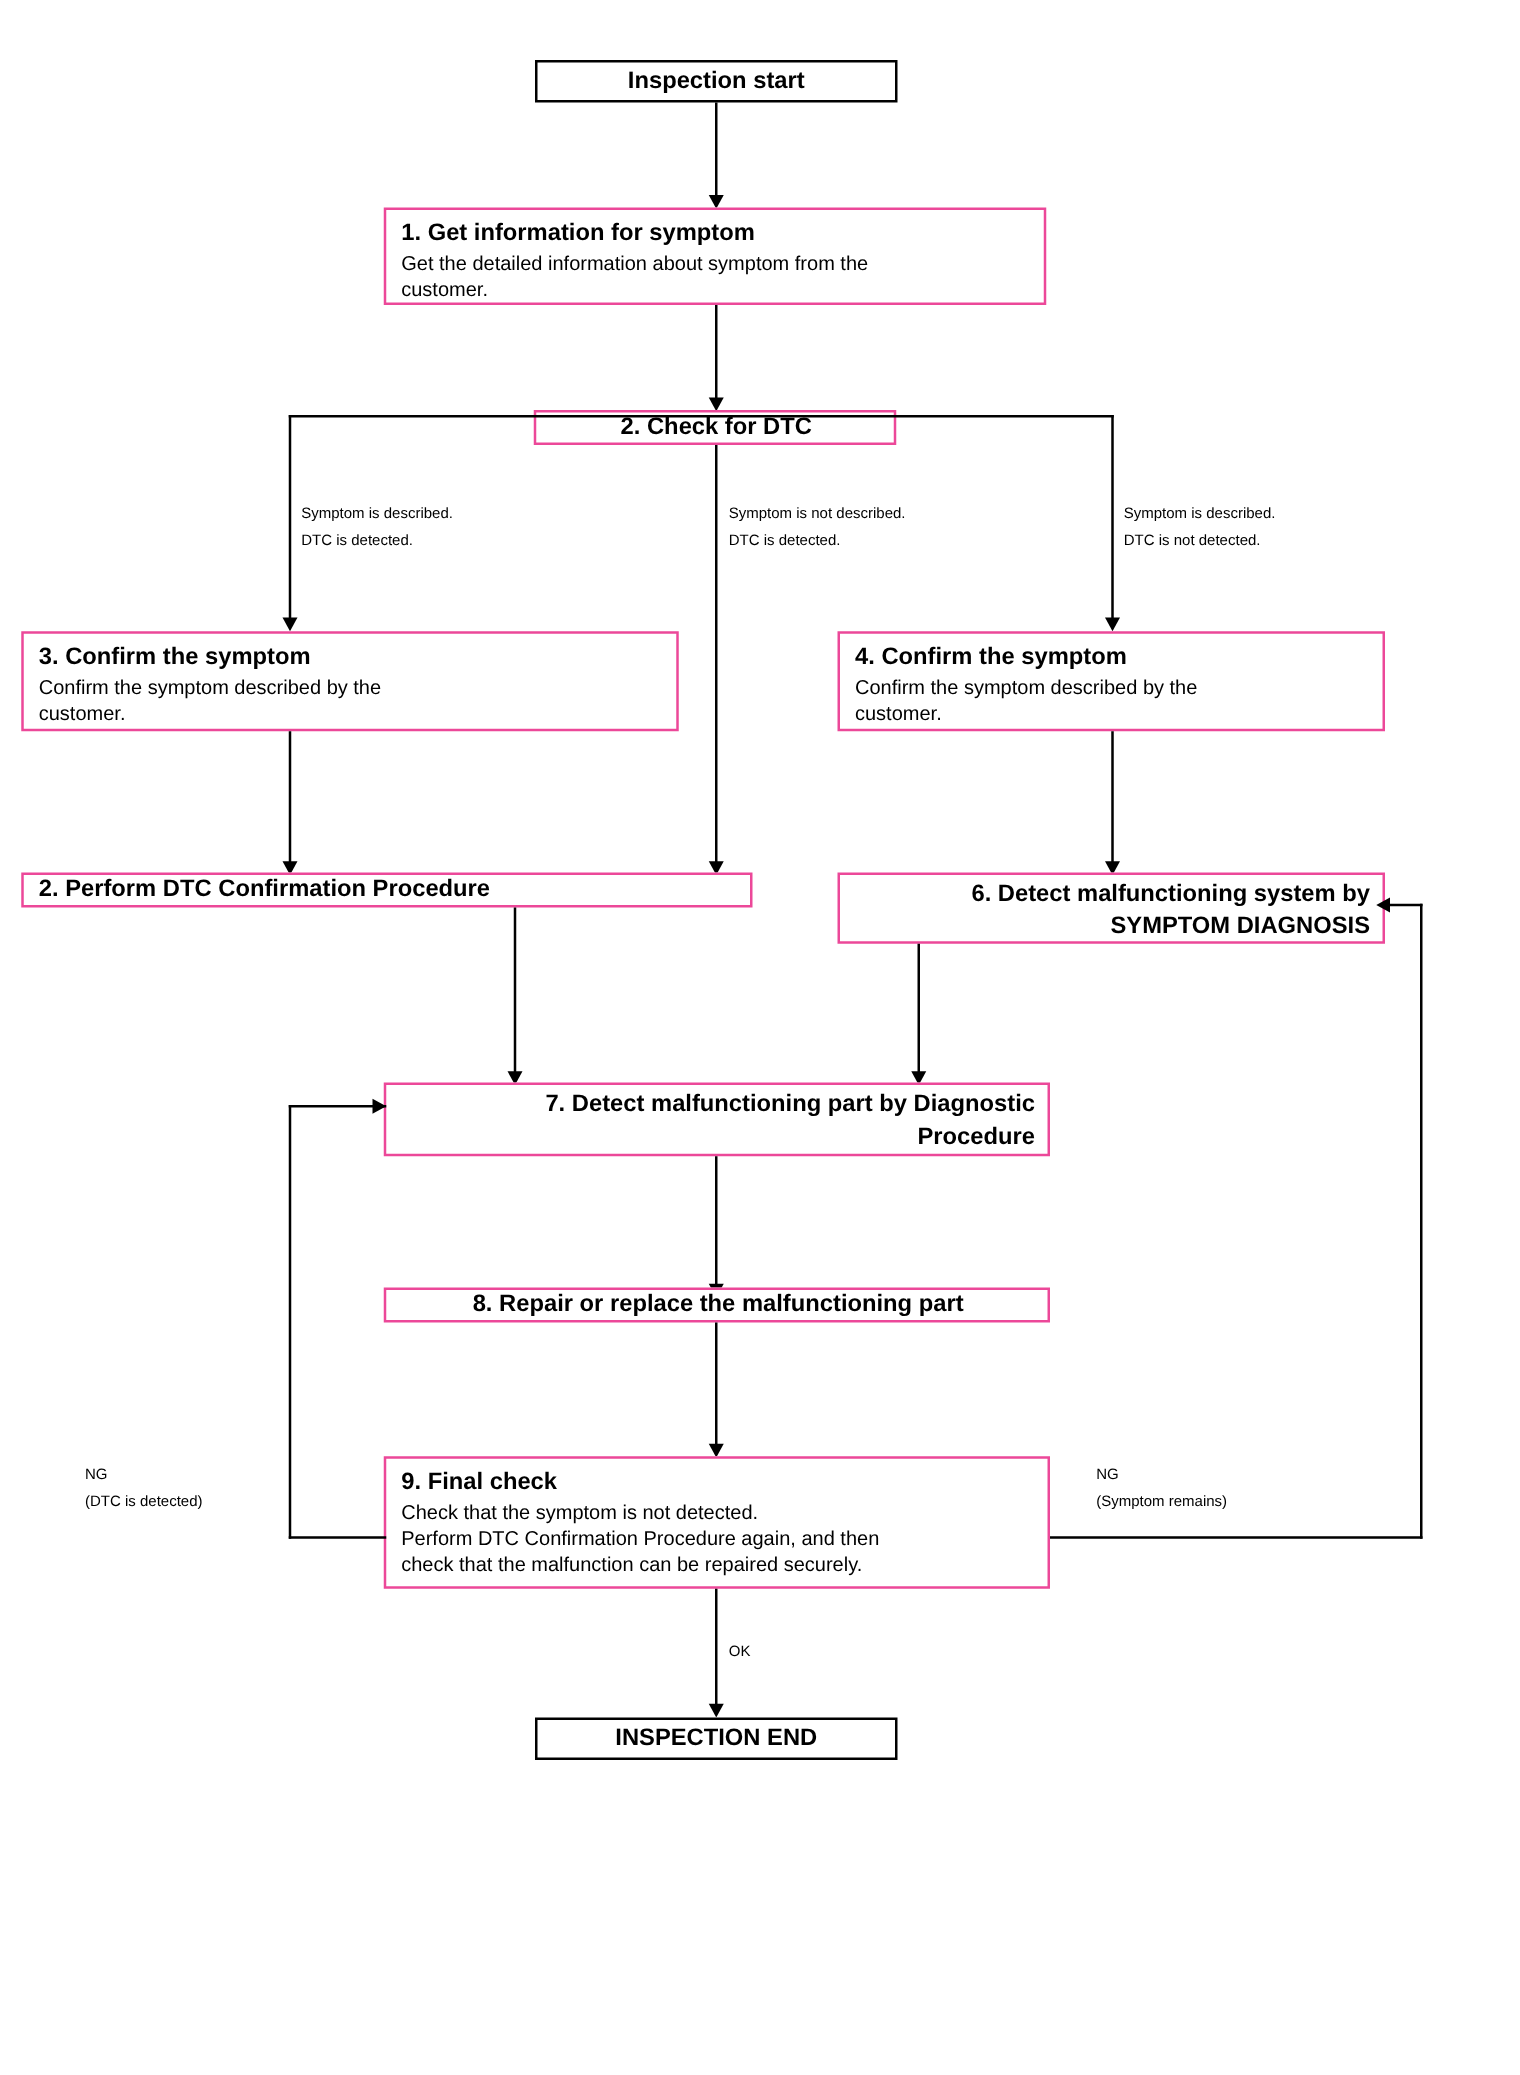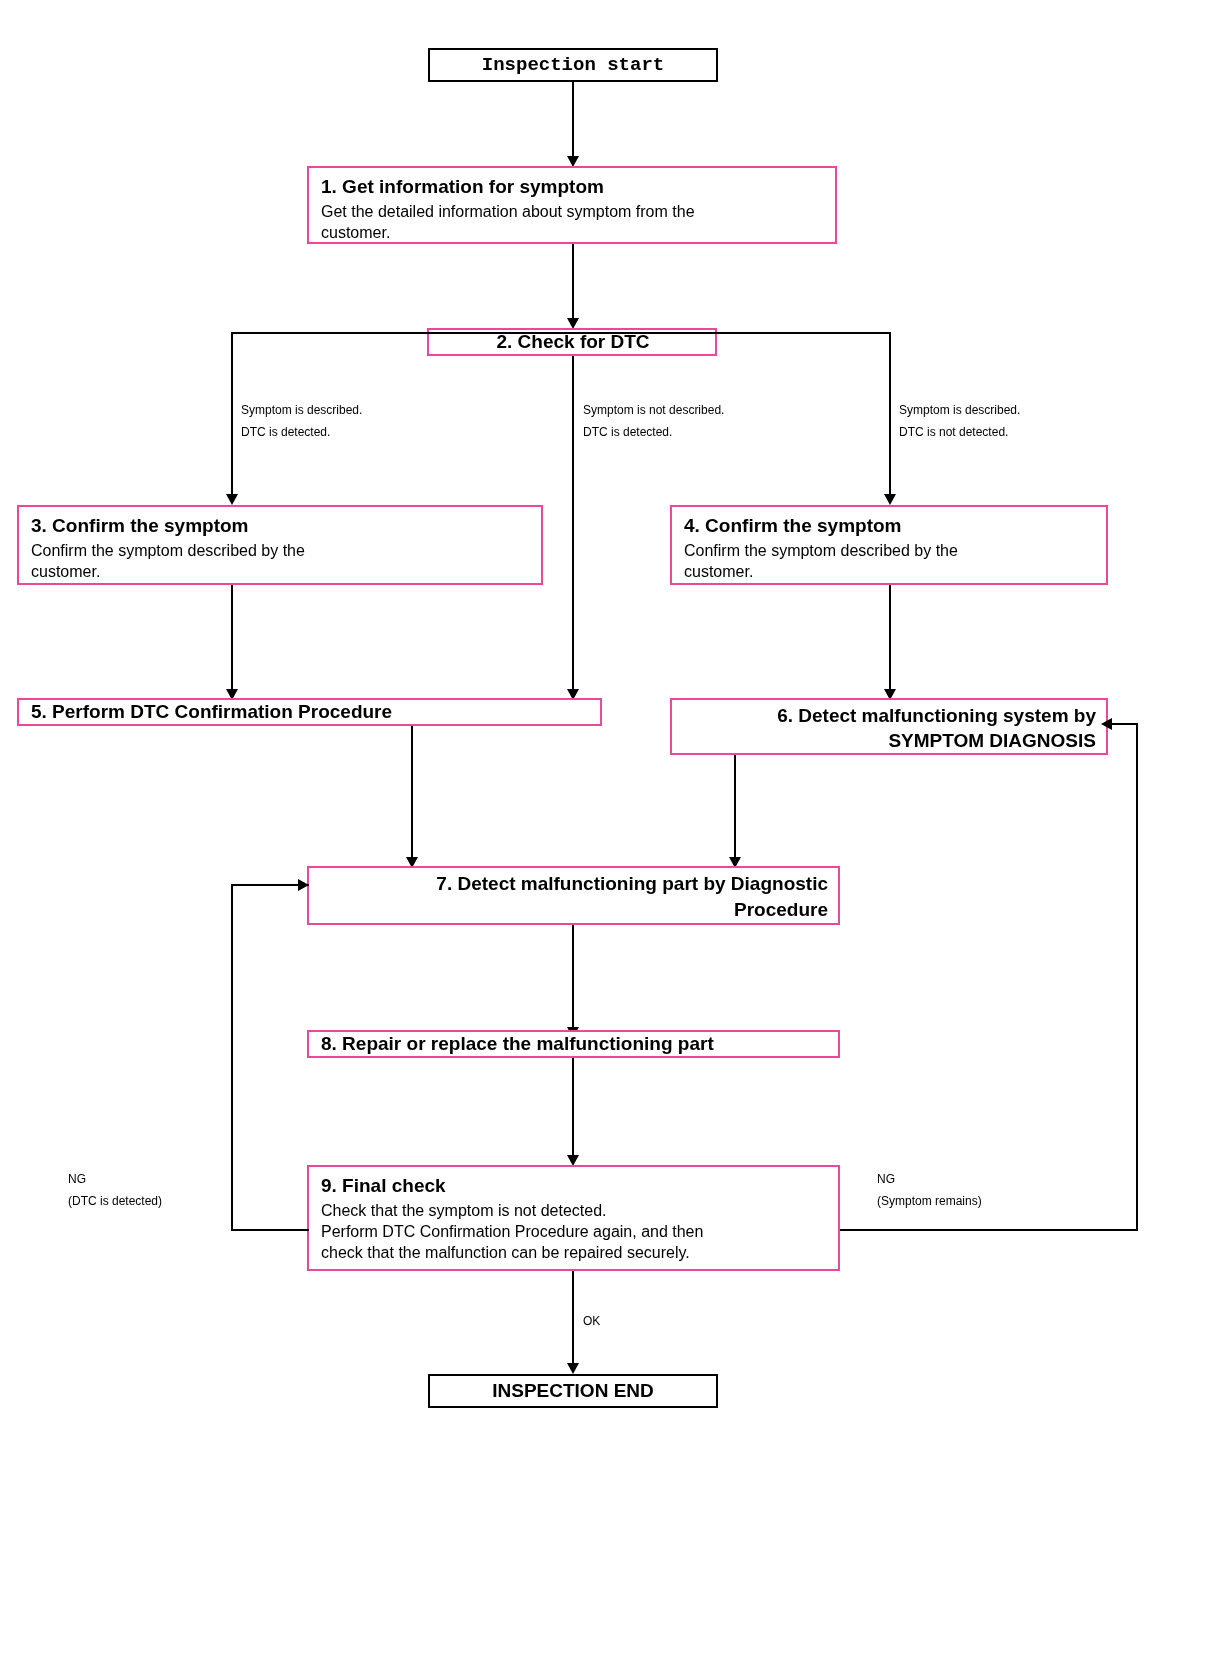--- a/index.html
+++ b/index.html
@@ -90,21 +90,21 @@
     font-size: 12px;
     line-height: 22px;
     white-space: pre-line;
   }
 </style>
 </head>
 <body>
 
 <div id="canvas">
 
-  <div class="terminator" style="left:428px; top:48px; width:290px; height:34px;font-family:Liberation Mono, monospace;">
+  <div class="terminator" style="left:428px; top:48px; width:290px; height:34px;">
     <span>Inspection start</span>
   </div>
 
   <div class="vline" style="left:572px; top:82px; height:77px;"></div>
   <div class="arrowdown" style="left:567px; top:156px;"></div>
 
   <div class="box" style="left:307px; top:166px; width:530px; height:78px;">
     <div class="box-title">1. Get information for symptom</div>
     <div class="box-body">Get the detailed information about symptom from the
 customer.</div>
@@ -147,21 +147,21 @@
 customer.</div>
   </div>
 
   <div class="vline" style="left:231px; top:585px; height:107px;"></div>
   <div class="arrowdown" style="left:226px; top:689px;"></div>
 
   <div class="vline" style="left:889px; top:585px; height:107px;"></div>
   <div class="arrowdown" style="left:884px; top:689px;"></div>
 
   <div class="box" style="left:17px; top:698px; width:585px; height:28px; padding-top:0px; padding-bottom:0px;">
-    <div class="box-title" style="line-height:24px;">5. Perform DTC Confirmation Procedure</div>
+    <div class="box-title" style="line-height:24px;">2. Perform DTC Confirmation Procedure</div>
   </div>
 
   <div class="box" style="left:670px; top:698px; width:438px; height:57px; padding-top:3px; padding-bottom:0px;text-align:right;">
     <div class="box-title" style="line-height:25px;">6. Detect malfunctioning system by
      SYMPTOM DIAGNOSIS</div>
   </div>
 
   <div class="vline" style="left:411px; top:726px; height:134px;"></div>
   <div class="arrowdown" style="left:406px; top:857px;"></div>
 
@@ -169,21 +169,21 @@
   <div class="arrowdown" style="left:729px; top:857px;"></div>
 
   <div class="box" style="left:307px; top:866px; width:533px; height:59px; padding-top:3px; padding-bottom:0px;">
     <div class="box-title" style="line-height:26px;text-align:right;">7. Detect malfunctioning part by Diagnostic
      Procedure</div>
   </div>
 
   <div class="vline" style="left:572px; top:925px; height:105px;"></div>
   <div class="arrowdown" style="left:567px; top:1027px;"></div>
 
-  <div class="box" style="left:307px; top:1030px; width:533px; height:28px; padding-top:0px; padding-bottom:0px;">
+  <div class="box" style="left:307px; top:1030px; width:533px; height:28px; padding-top:0px; padding-bottom:0px;text-align:center;">
     <div class="box-title" style="line-height:24px;">8. Repair or replace the malfunctioning part</div>
   </div>
 
   <div class="vline" style="left:572px; top:1058px; height:105px;"></div>
   <div class="arrowdown" style="left:567px; top:1155px;"></div>
 
   <div class="box" style="left:307px; top:1165px; width:533px; height:106px;">
     <div class="box-title">9. Final check</div>
     <div class="box-body">Check that the symptom is not detected.
 Perform DTC Confirmation Procedure again, and then

